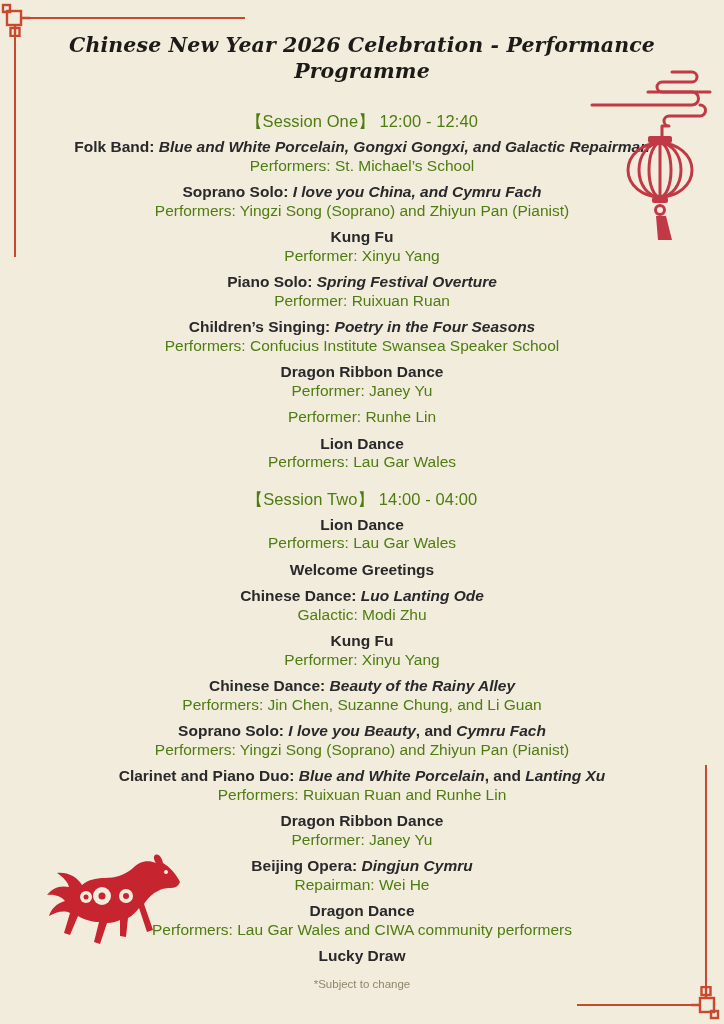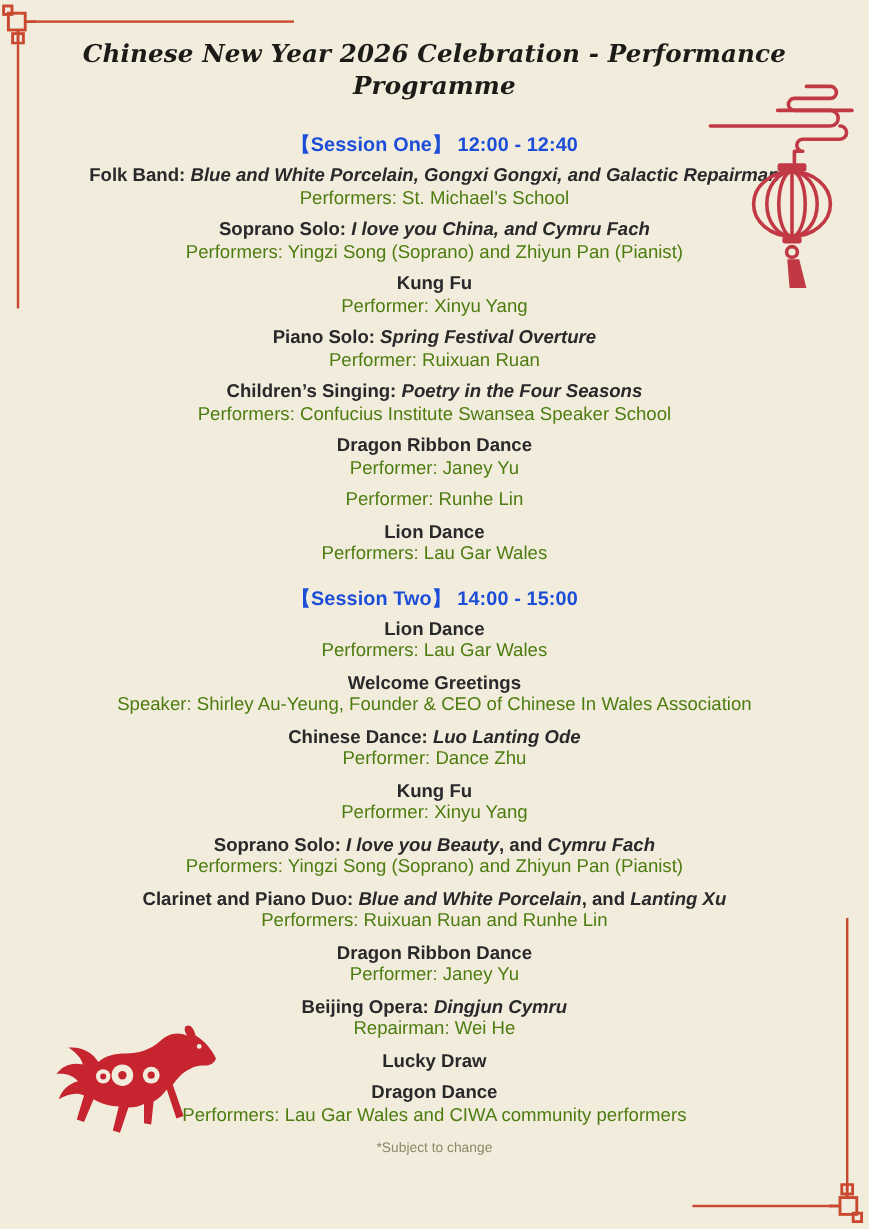--- a/index.html
+++ b/index.html
@@ -12,21 +12,21 @@
   .page{width:724px;height:1024px;position:relative;border-radius:17px;}
   .page-title{
     padding-top:32px;text-align:center;
     font-family:"DejaVu Serif", serif;font-style:italic;font-weight:bold;
     font-size:20.5px;line-height:26px;color:#1c1b18;letter-spacing:.1px;
   }
   .session{text-align:center;}
   .session-one{margin-top:27px;}
   .session-two{margin-top:17px;}
   .session-header{
-    font-weight:bold;font-size:16.5px;line-height:20px;color:#1d4ed8;
+    font-weight:normal;font-size:16.5px;line-height:20px;color:#4d7c0f;
     margin-bottom:7px;letter-spacing:.1px;text-align:center;
   }
   .item{font-size:15.5px;line-height:18.5px;margin-bottom:8px;}
   .item-title{font-weight:bold;color:#29282a;}
   .item-title .it{font-style:italic;}
   .item-perf{color:#4d7c0f;}
   .footnote{text-align:center;font-size:11.5px;color:#8e8769;margin-top:12px;}
 
   
   .line{position:absolute;background:#c8492f;}
@@ -154,58 +154,61 @@
     <div class="item">
       <div class="item-perf">Performer: Runhe Lin</div>
     </div>
     <div class="item">
       <div class="item-title"><span>Lion Dance</span></div>
       <div class="item-perf">Performers: Lau Gar Wales</div>
     </div>
   </div>
 
   <div class="session session-two">
-    <div class="session-header">【Session Two】 14:00 - 15:00</div>
+    <div class="session-header">【Session Two】 14:00 - 04:00</div>
 
     <div class="item">
       <div class="item-title"><span>Lion Dance</span></div>
       <div class="item-perf">Performers: Lau Gar Wales</div>
     </div>
     <div class="item">
       <div class="item-title"><span>Welcome Greetings</span></div>
-      <div class="item-perf">Speaker: Shirley Au-Yeung, Founder &amp; CEO of Chinese In Wales Association</div>
     </div>
     <div class="item">
       <div class="item-title"><span>Chinese Dance: </span><span class="it">Luo Lanting Ode</span></div>
-      <div class="item-perf">Performer: Dance Zhu</div>
+      <div class="item-perf">Galactic: Modi Zhu</div>
     </div>
     <div class="item">
       <div class="item-title"><span>Kung Fu</span></div>
       <div class="item-perf">Performer: Xinyu Yang</div>
     </div>
     <div class="item">
+      <div class="item-title"><span>Chinese Dance: </span><span class="it">Beauty of the Rainy Alley</span></div>
+      <div class="item-perf">Performers: Jin Chen, Suzanne Chung, and Li Guan</div>
+    </div>
+    <div class="item">
       <div class="item-title"><span>Soprano Solo: </span><span class="it">I love you Beauty</span><span>, and </span><span class="it">Cymru Fach</span></div>
       <div class="item-perf">Performers: Yingzi Song (Soprano) and Zhiyun Pan (Pianist)</div>
     </div>
     <div class="item">
       <div class="item-title"><span>Clarinet and Piano Duo: </span><span class="it">Blue and White Porcelain</span><span>, and </span><span class="it">Lanting Xu</span></div>
       <div class="item-perf">Performers: Ruixuan Ruan and Runhe Lin</div>
     </div>
     <div class="item">
       <div class="item-title"><span>Dragon Ribbon Dance</span></div>
       <div class="item-perf">Performer: Janey Yu</div>
     </div>
     <div class="item">
       <div class="item-title"><span>Beijing Opera: </span><span class="it">Dingjun Cymru</span></div>
       <div class="item-perf">Repairman: Wei He</div>
     </div>
     <div class="item">
-      <div class="item-title"><span>Lucky Draw</span></div>
-    </div>
-    <div class="item">
       <div class="item-title"><span>Dragon Dance</span></div>
       <div class="item-perf">Performers: Lau Gar Wales and CIWA community performers</div>
     </div>
+    <div class="item">
+      <div class="item-title"><span>Lucky Draw</span></div>
+    </div>
   </div>
 
   <div class="footnote">*Subject to change</div>
 
 </div>
 
 </body></html>

